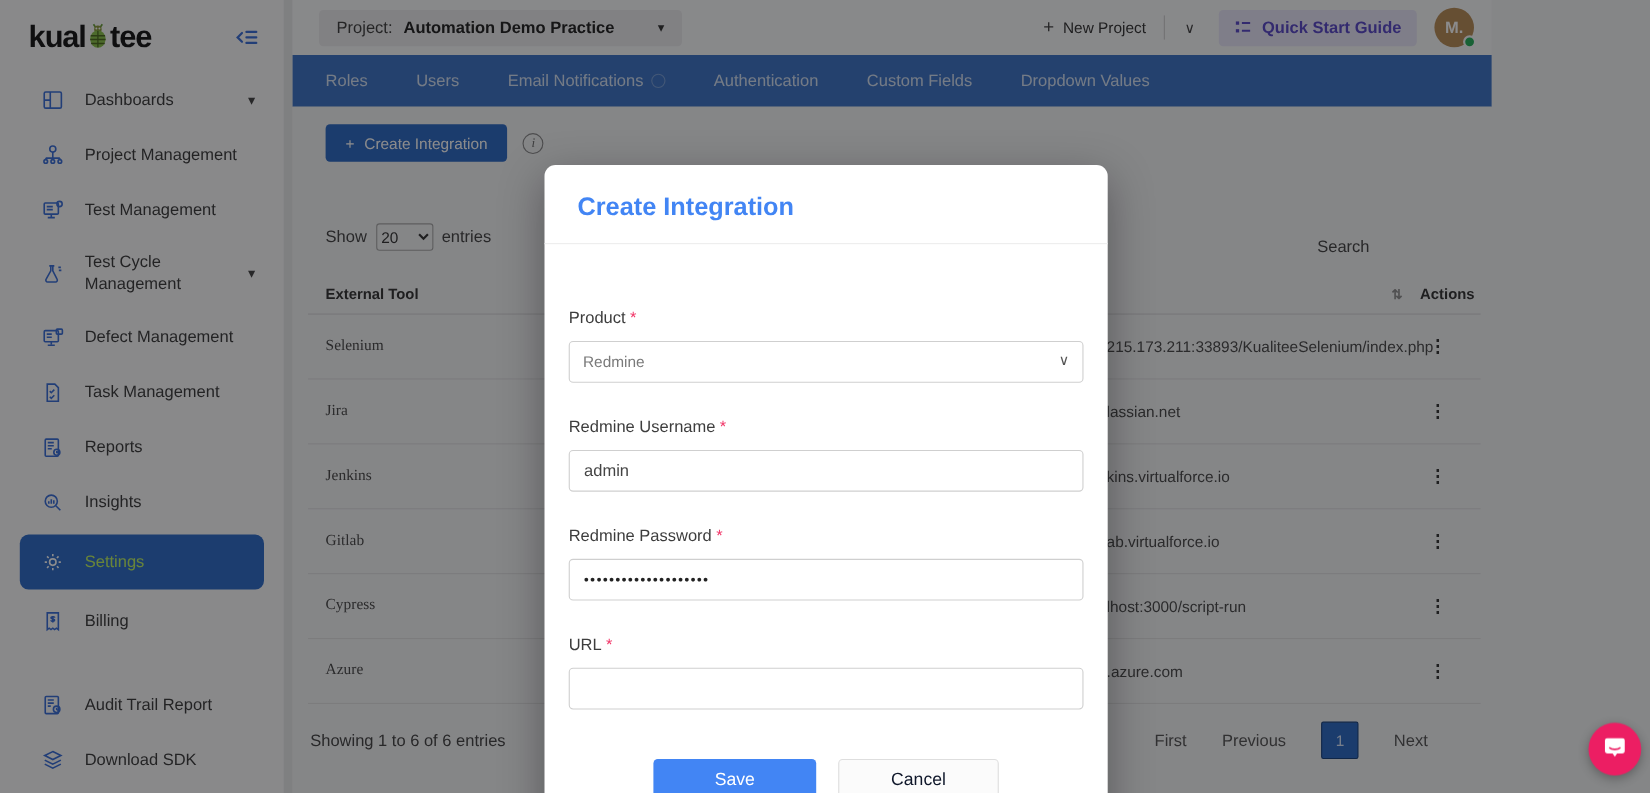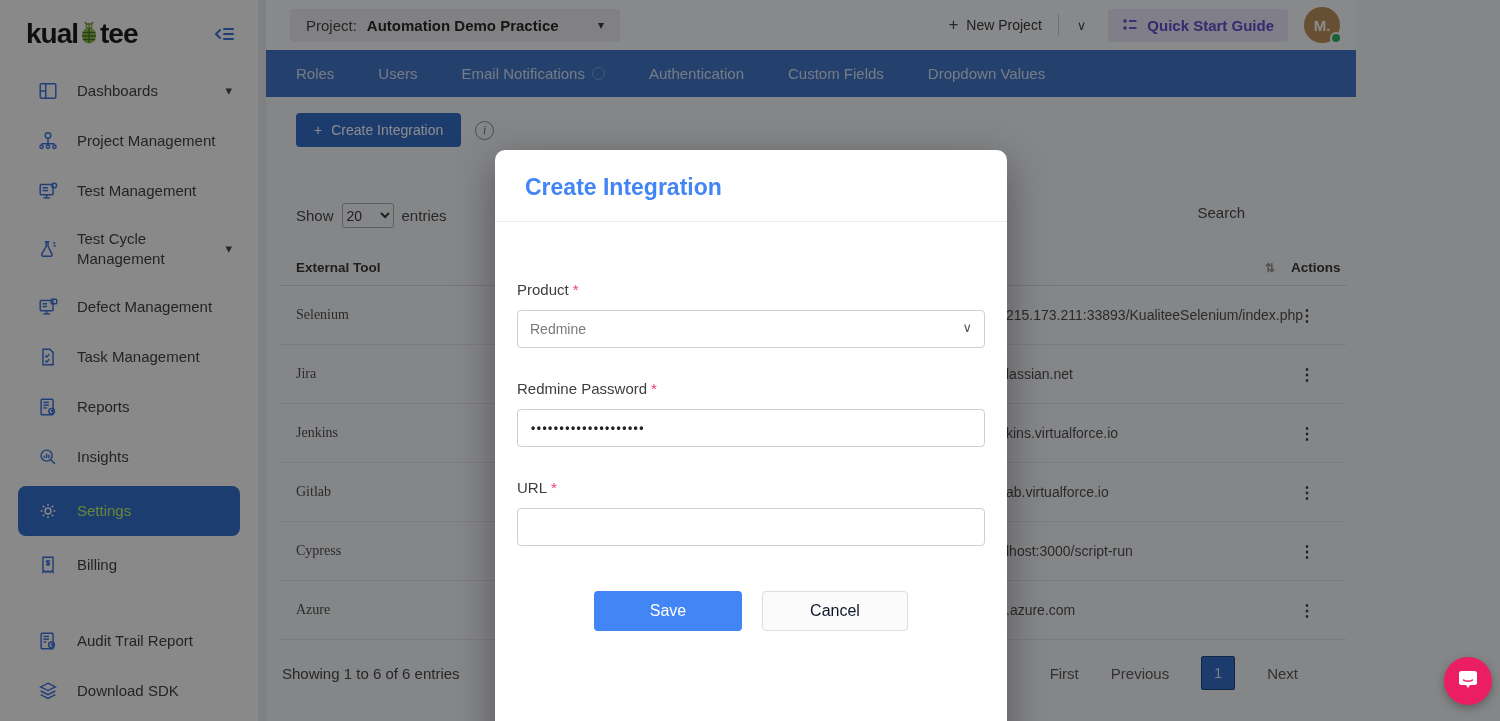--- a/index.html
+++ b/index.html
@@ -42,21 +42,21 @@
   .tab.active { background:#1e4c8f; color:#fff; font-weight:bold; }
   .tab-badge { width:13px; height:13px; border:1.5px solid rgba(255,255,255,0.3); border-radius:50%; }
 
   .content { position:relative; flex:1; background:#f4f5f6; overflow:hidden; }
   .create-row { padding:16px 0 0 30px; display:flex; align-items:center; gap:14px; }
   .btn-create { display:inline-flex; align-items:center; gap:9px; background:#2d6ac4; color:#fff; border:none; border-radius:4px; height:34px; padding:0 18px; font-size:14px; font-family:inherit; cursor:pointer; }
   .info-icon { width:19px; height:19px; border:1px solid #8a8a8a; border-radius:50%; color:#6f6f6f; font-size:12px; font-style:italic; font-family:"Liberation Serif", serif; display:flex; align-items:center; justify-content:center; cursor:pointer; }
 
   .controls-row { margin-top:56px; padding:0 30px; display:flex; align-items:center; font-size:15px; color:#444; position:relative; }
   .page-size { margin:0 8px; width:52px; height:25px; border:1px solid #a9a9a9; border-radius:3px; background:transparent; font-size:14px; color:#333; font-family:inherit; }
-  .search-label { position:absolute; right:111px; top:1px;margin-left:19px; }
+  .search-label { position:absolute; right:111px; top:13px;margin-left:19px; }
 
   .table { margin:22px 10px 0 14px; }
   .thead { position:relative; display:flex; align-items:center; height:36px; border-bottom:1px solid #d8d8d9; font-size:13.5px; font-weight:bold; color:#333; }
   .th-tool { padding-left:16px; cursor:pointer; }
   .th-sort { position:absolute; left:985px; color:#8f8f8f; font-size:12px; cursor:pointer; }
   .th-actions { position:absolute; left:1011px; cursor:pointer; }
   .trow { position:relative; display:flex; align-items:center; height:59px; border-bottom:1px solid #e2e2e3; font-size:14px; color:#4a4a4a; }
   .td-tool { padding-left:16px;font-family:Liberation Serif, serif; }
   .td-url { position:absolute; left:726px; white-space:nowrap; }
   .kebab { position:absolute; left:1016px; width:22px; text-align:center; font-size:16px; color:#333; cursor:pointer; font-weight:bold; }
@@ -396,20 +396,26 @@
         <span>Product</span><span class="req">*</span>
       </div>
       <div class="select-wrap">
         <select class="fselect">
           <option>Redmine</option>
         </select>
         <span class="select-chevron">∨</span>
       </div>
     </div>
 
+    <div class="fgroup">
+      <div class="flabel">
+        <span>Redmine Username</span><span class="req">*</span>
+      </div>
+      <input class="ftext" type="text" value="admin" style="">
+    </div>
 
     <div class="fgroup">
       <div class="flabel">
         <span>Redmine Password</span><span class="req">*</span>
       </div>
       <input class="ftext fpass" type="text" value="••••••••••••••••••••" style="">
     </div>
 
     <div class="fgroup">
       <div class="flabel">

